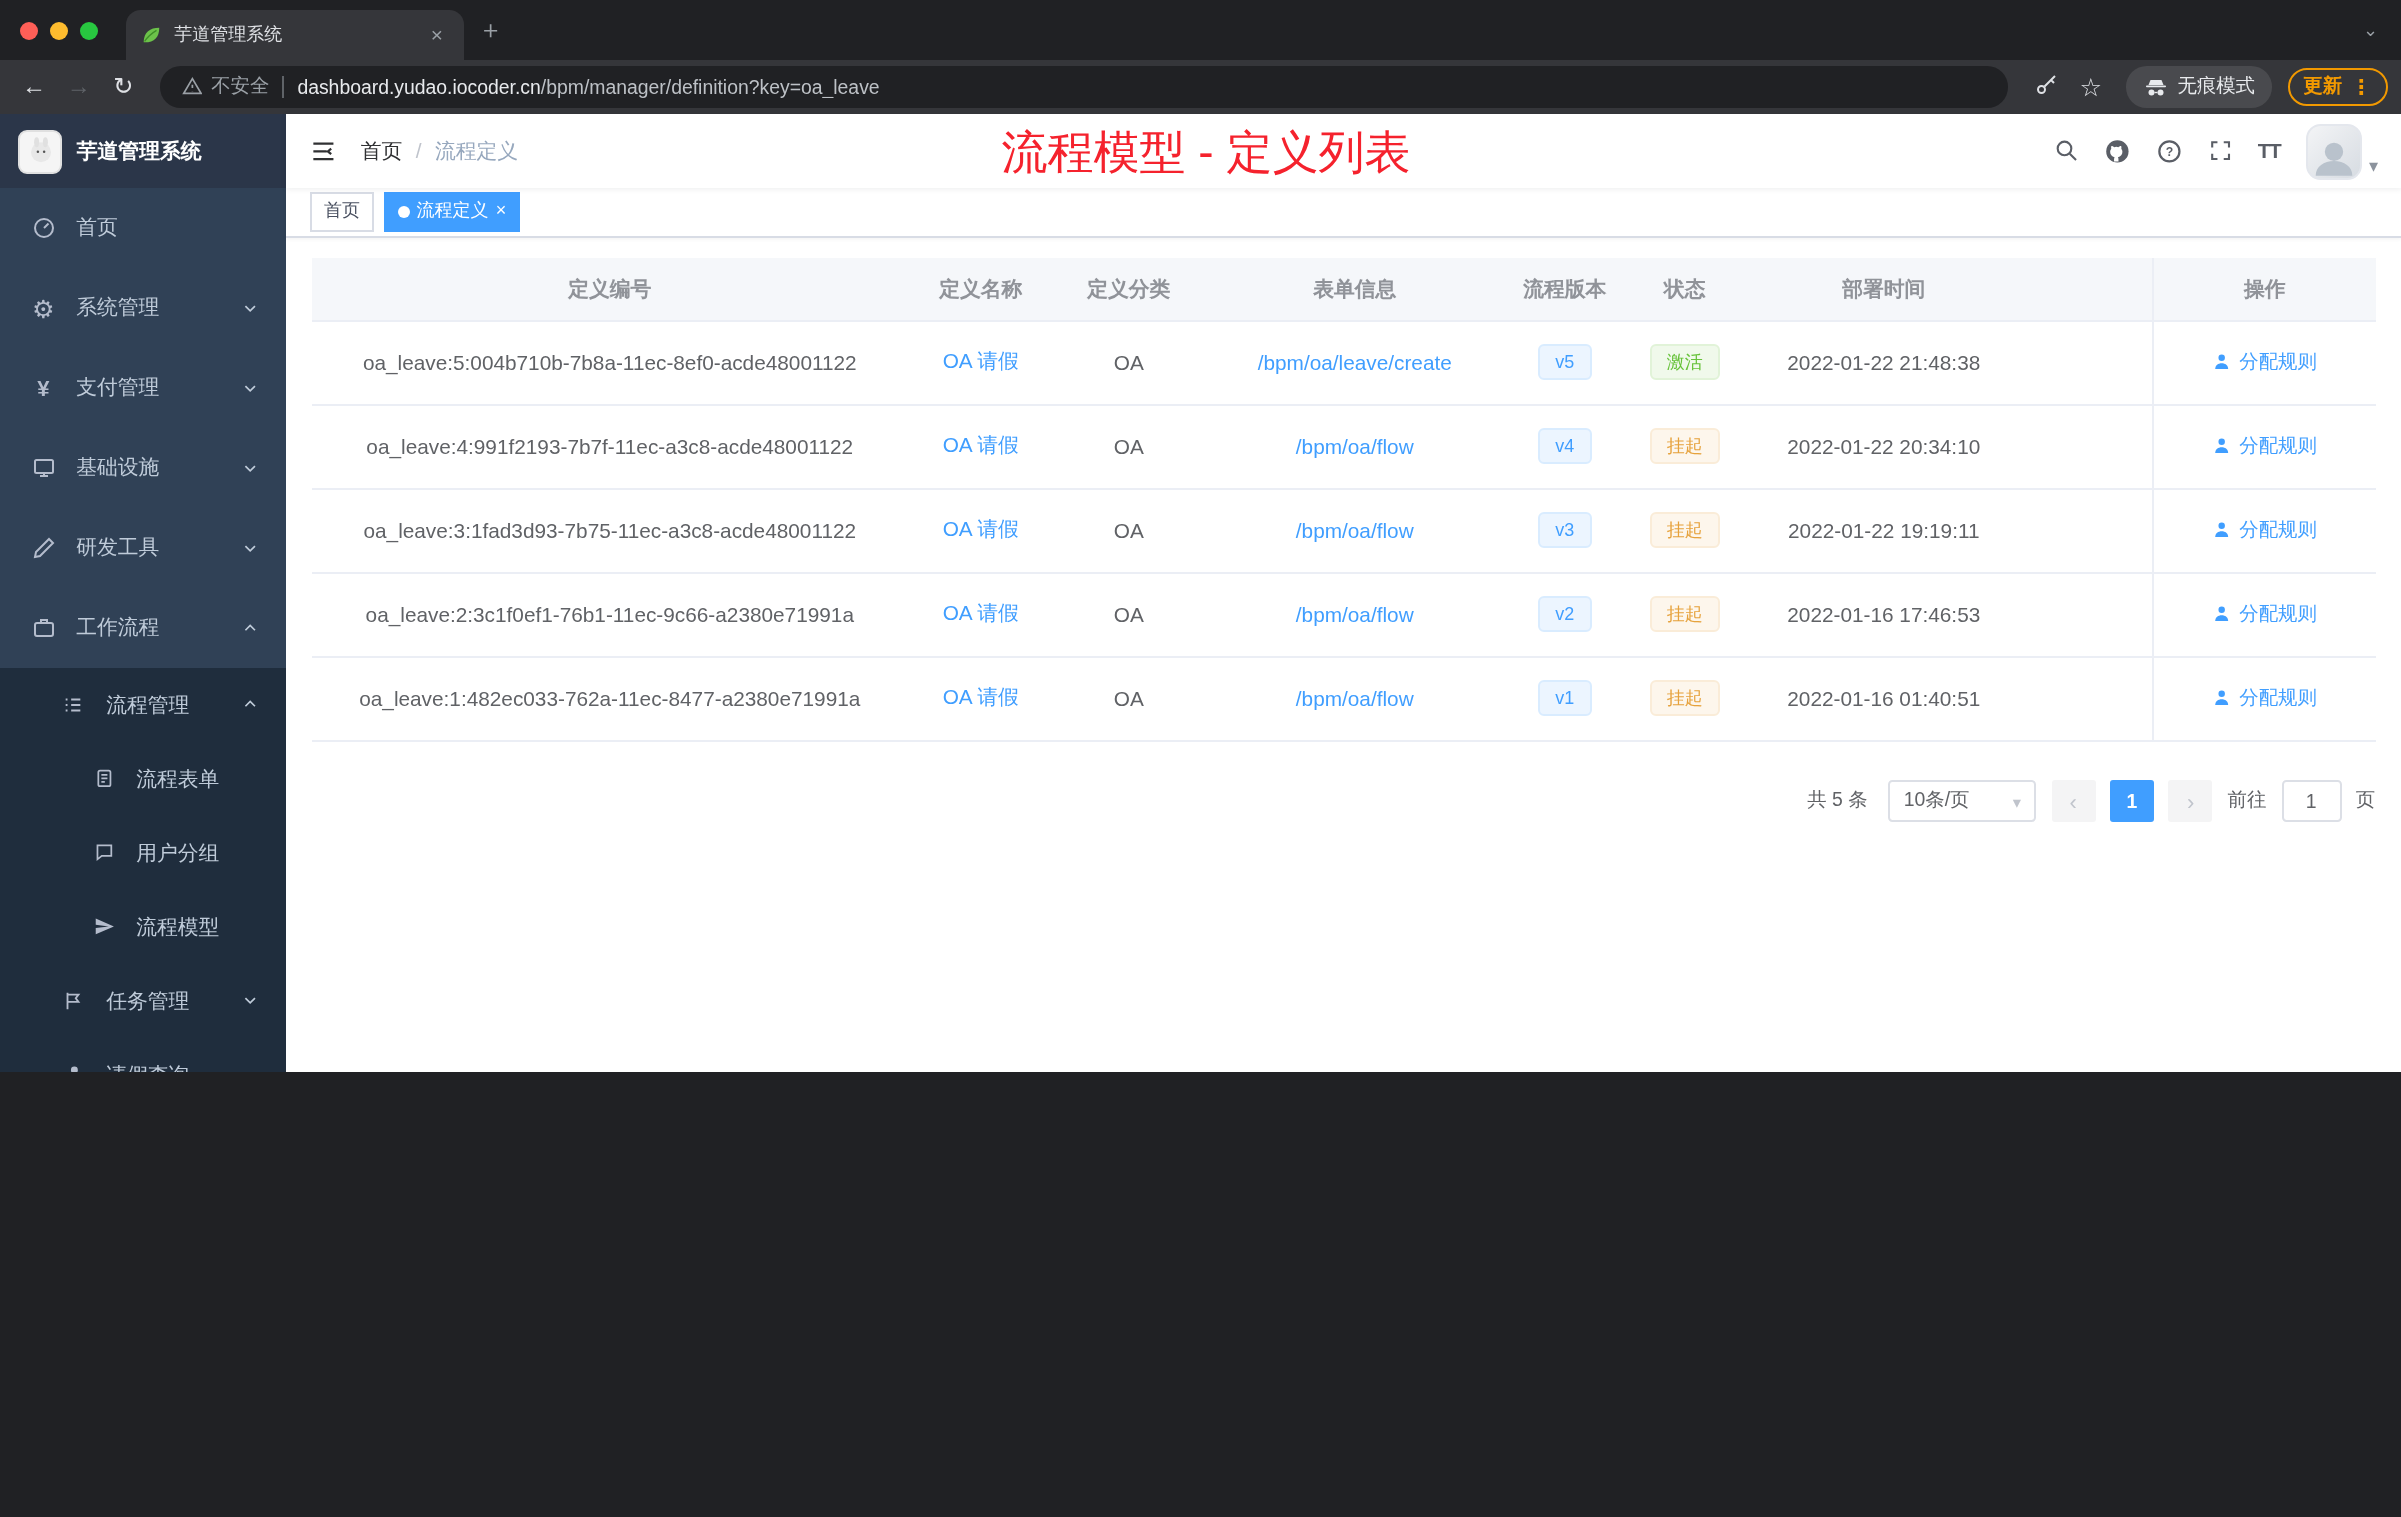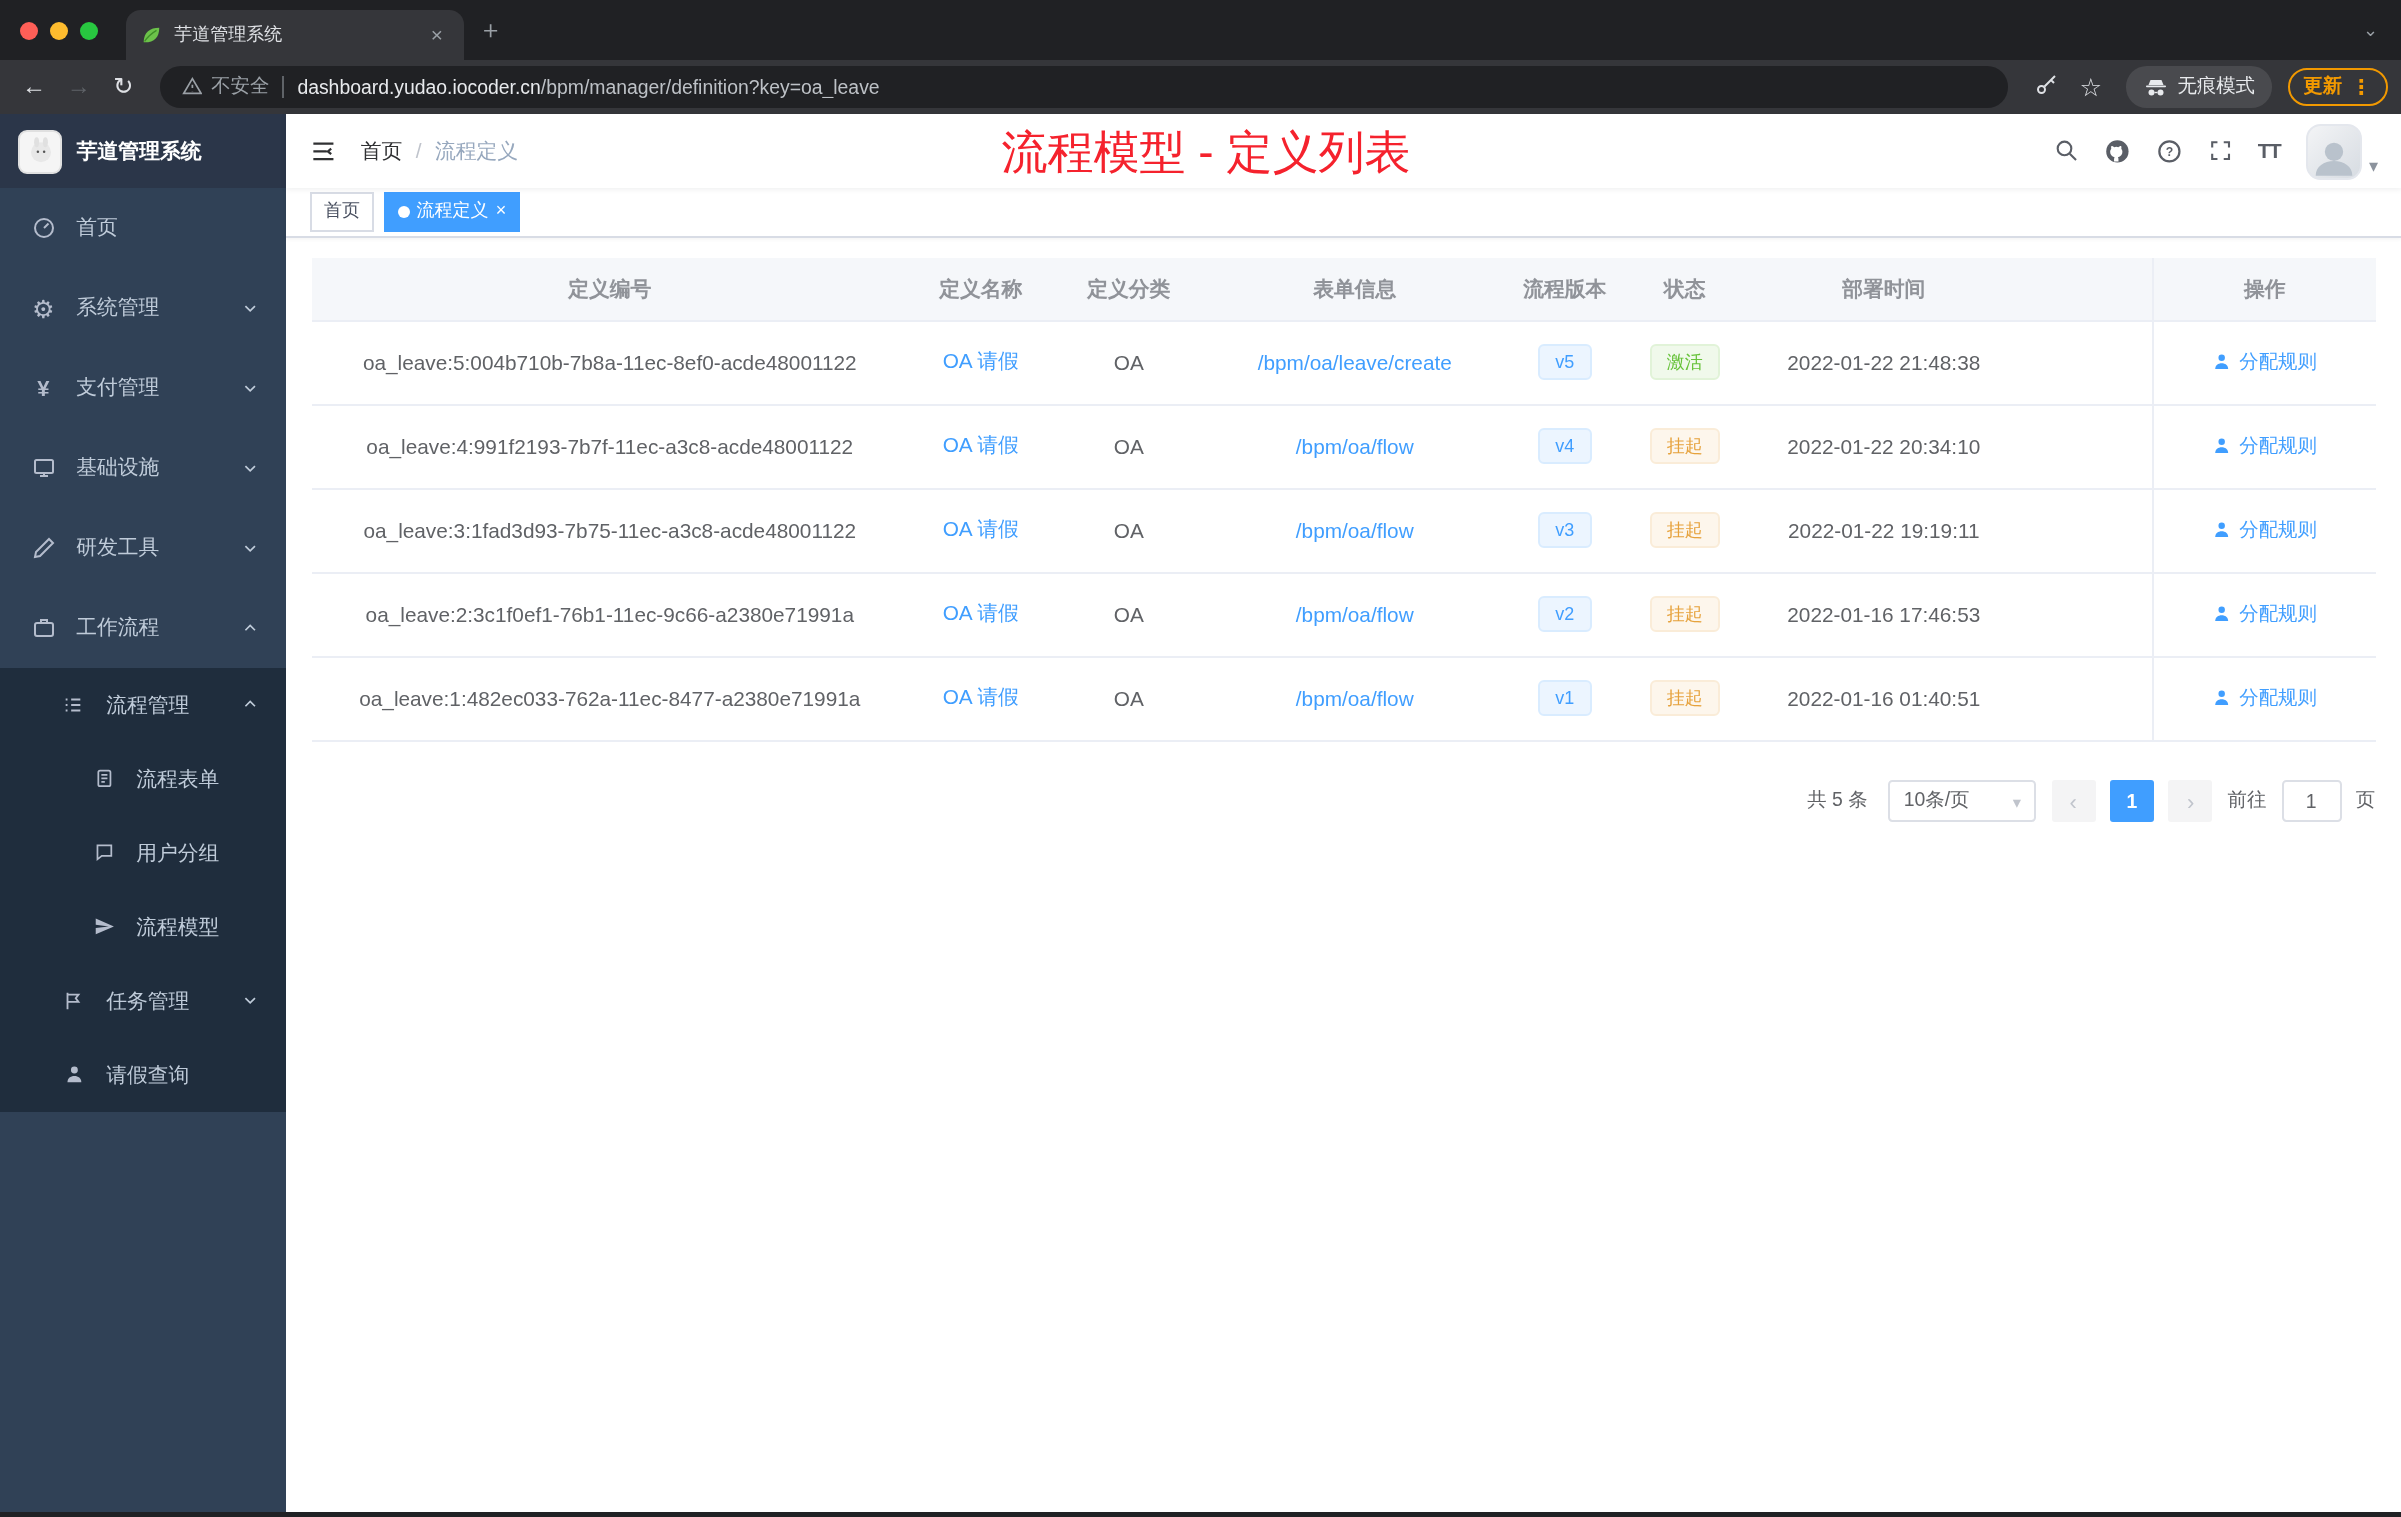--- a/index.html
+++ b/index.html
@@ -1,17 +1,17 @@
 <!DOCTYPE html>
 <html style="font-size:12px"><head>
 <meta charset="utf-8">
 <style>
   * { box-sizing: border-box; margin: 0; padding: 0; }
   body { margin: 0; background: #202124; font-family: "Liberation Sans", "DejaVu Sans", sans-serif; }
-  .scale-wrap { width: 2401px; height: 1512px; overflow: hidden; }
+  .scale-wrap { width: 2401px; height: 1072px; overflow: hidden; }
   .screen { width: 1201px; height: 759px; transform: scale(2); transform-origin: top left; background: #fff; position: relative; overflow: hidden; }
 
   
   .tabstrip { height: 30px; background: #202124; display: flex; align-items: center; }
   .traffic { display: flex; gap: 6px; padding: 0 13.4px 0 10.4px; }
   .tl-dot { width: 9px; height: 9px; border-radius: 50%; }
   .tl-red { background: #ff5f57; } .tl-yellow { background: #febc2e; } .tl-green { background: #28c840; }
   .tab { align-self: flex-end; height: 25px; width: 169px; background: #35363a; border-radius: 7.4px 7.4px 0 0; display: flex; align-items: center; gap: 6px; padding: 0 7.4px; color: #dfe1e5; font-size: 9px; }
   .tab-title { flex: 1; white-space: nowrap; overflow: hidden; text-overflow: ellipsis; }
   .tab-close { color: #9aa0a6; font-size: 10.4px; width: 12px; text-align: center; }

